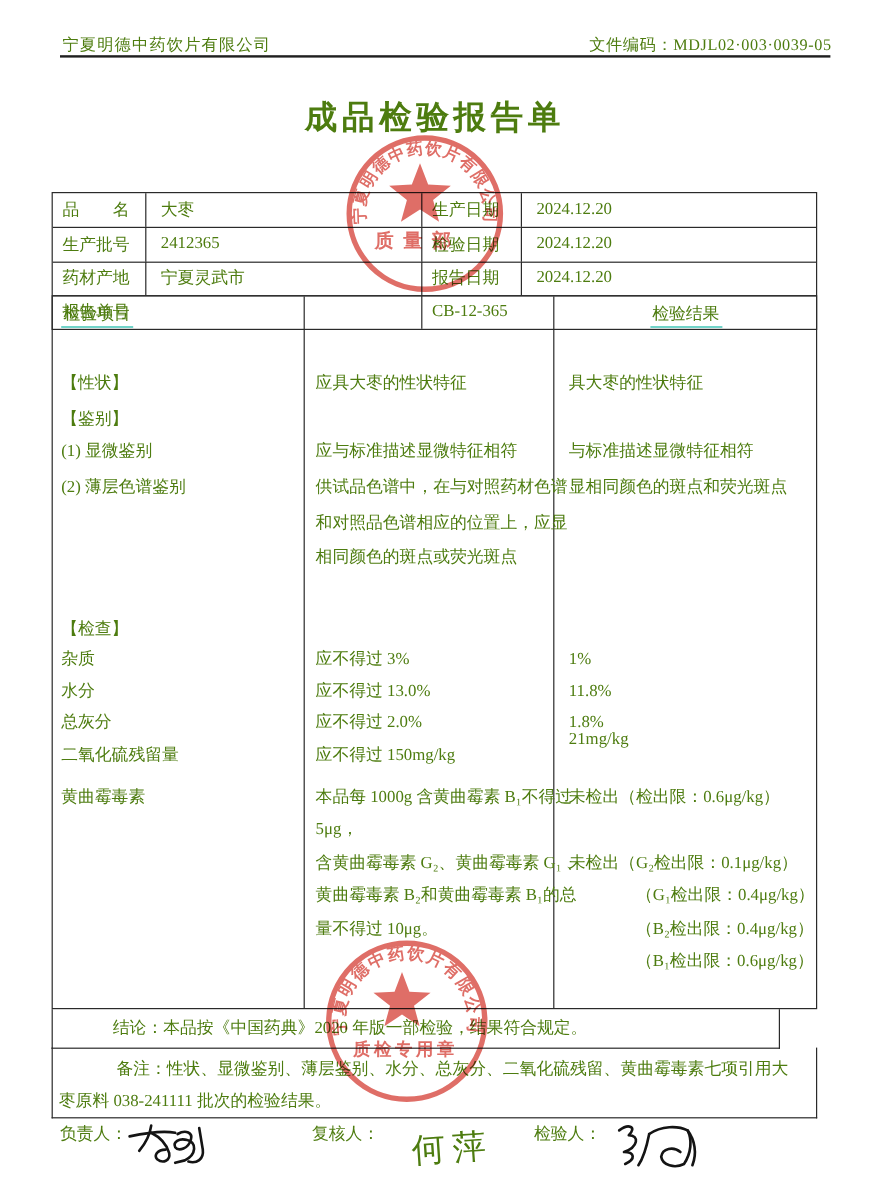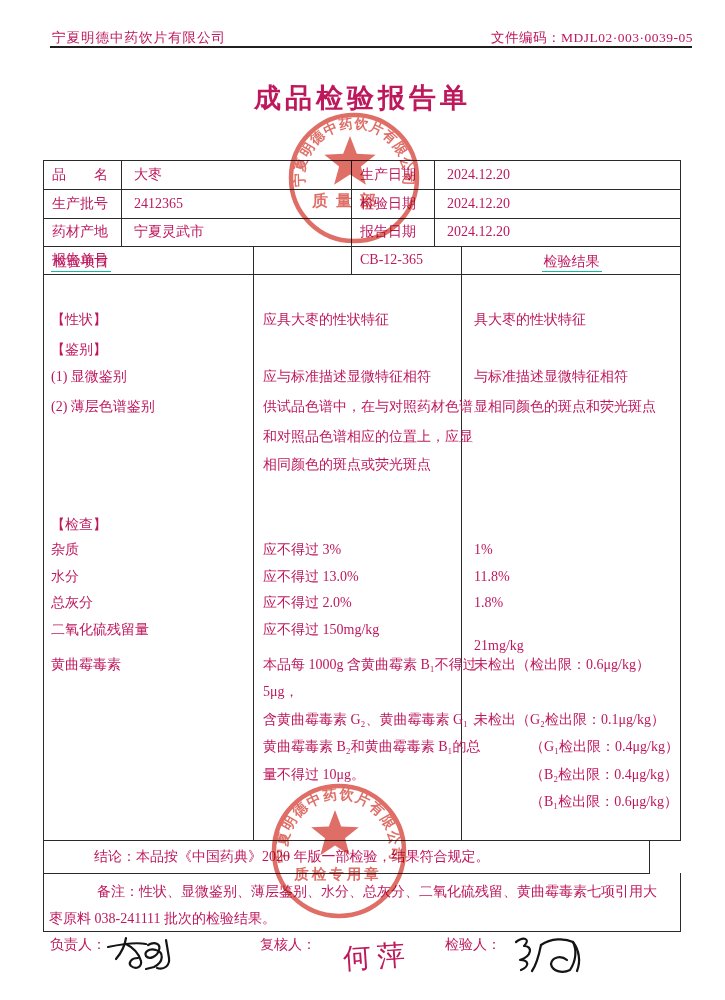--- a/index.html
+++ b/index.html
@@ -1,19 +1,19 @@
 <!DOCTYPE html>
 <html><head>
 <meta charset="utf-8">
 <style>
   * { margin:0; padding:0; box-sizing:border-box; }
   body { background:#ffffff; }
   .page {
     position:relative; width:725px; height:1000px; margin:0 auto;
-    background:#ffffff; color:#be185d;
+    background:#ffffff; color:#4d7c0f;
     font-family:"Liberation Serif","DejaVu Serif",serif;
     font-size:14px; overflow:hidden;
   }
   .hdr-company { position:absolute; left:52px; top:29px; font-size:13.5px; letter-spacing:1px; }
   .hdr-code    { position:absolute; right:32px; top:29px; font-size:13.5px; letter-spacing:0.5px; }
   .hdr-rule    { position:absolute; left:50px; top:46px; width:642px; height:2px; background:#1f1f1f; }
   .doc-title   { position:absolute; left:0; top:80px; width:100%; text-align:center;
                  font-size:27px; font-weight:bold; letter-spacing:4px; }
 
   
@@ -114,21 +114,21 @@
     <div class="ln" style="left:219px;top:464px">含黄曲霉毒素 G₂、黄曲霉毒素 G₁ 、</div>
     <div class="ln" style="left:219px;top:491px">黄曲霉毒素 B₂和黄曲霉毒素 B₁的总</div>
     <div class="ln" style="left:219px;top:519px">量不得过 10μg。</div>
 
     <div class="ln" style="left:430px;top:64px">具大枣的性状特征</div>
     <div class="ln" style="left:430px;top:121px">与标准描述显微特征相符</div>
     <div class="ln" style="left:430px;top:151px">显相同颜色的斑点和荧光斑点</div>
     <div class="ln" style="left:430px;top:294px">1%</div>
     <div class="ln" style="left:430px;top:321px">11.8%</div>
     <div class="ln" style="left:430px;top:347px">1.8%</div>
-    <div class="ln" style="left:430px;top:390px">21mg/kg</div>
+    <div class="ln" style="left:430px;top:361px">21mg/kg</div>
     <div class="ln" style="left:430px;top:409px">未检出（检出限：0.6μg/kg）</div>
     <div class="ln" style="left:430px;top:464px">未检出（G₂检出限：0.1μg/kg）</div>
     <div class="ln" style="left:486px;top:491px">（G₁检出限：0.4μg/kg）</div>
     <div class="ln" style="left:486px;top:519px">（B₂检出限：0.4μg/kg）</div>
     <div class="ln" style="left:486px;top:546px">（B₁检出限：0.6μg/kg）</div>
   </div>
 
   <div class="concl-row">
     <p><span>结论：</span><span>本品按《中国药典》2020 年版一部检验，结果符合规定。</span></p>
   </div>

